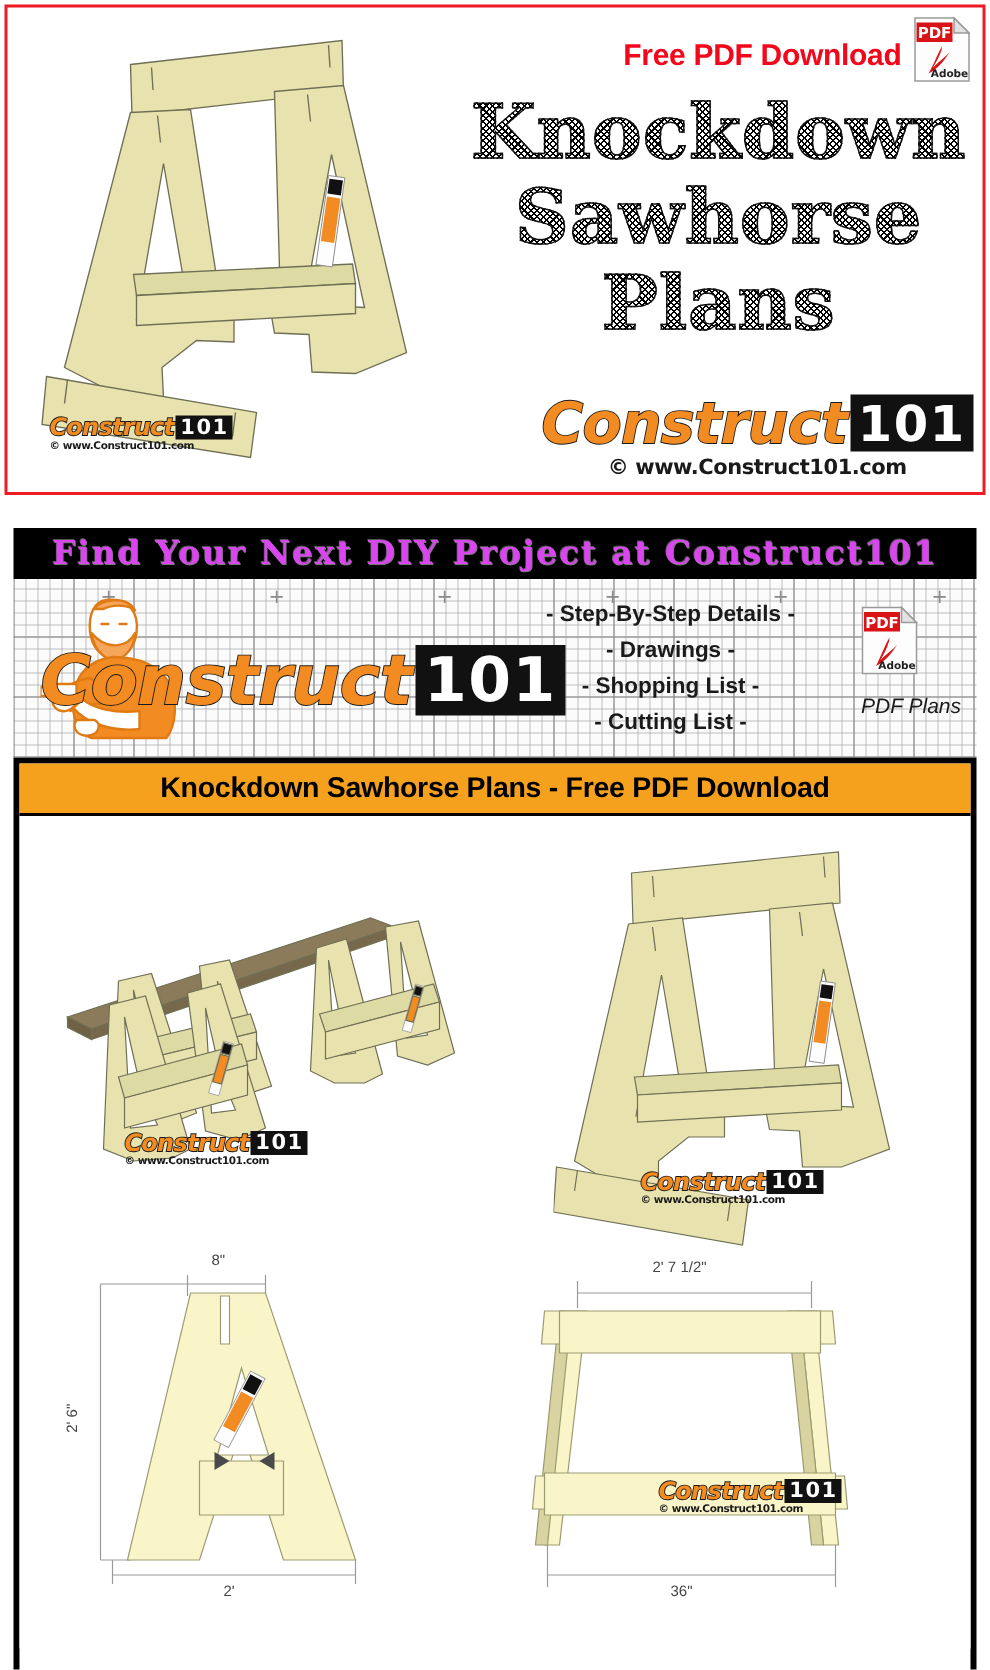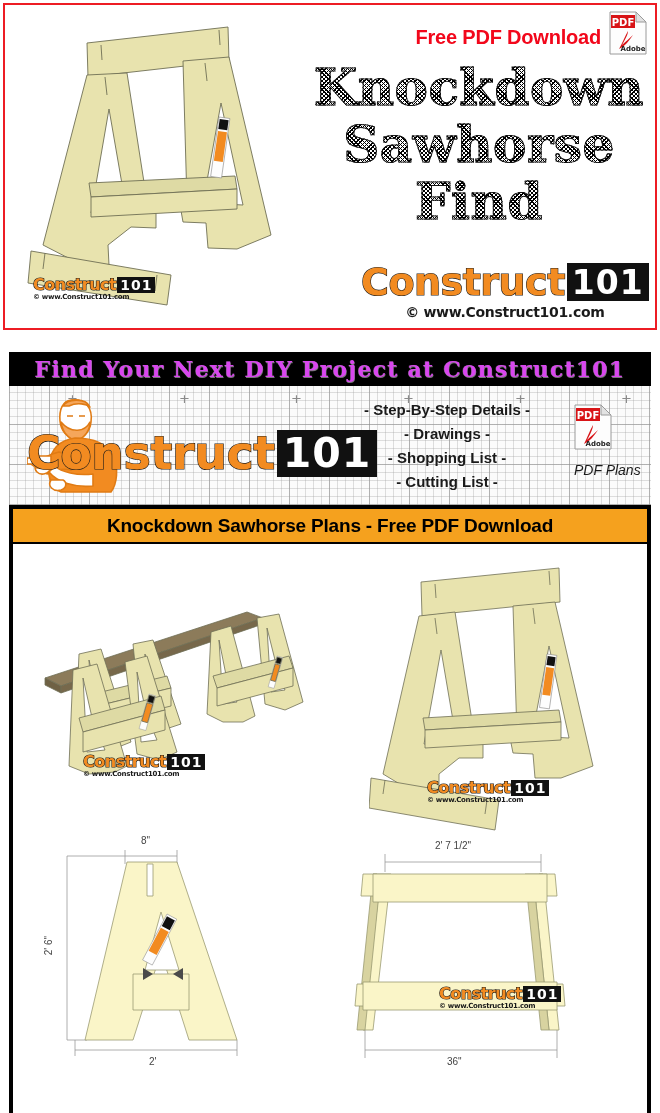--- a/index.html
+++ b/index.html
@@ -54,20 +54,21 @@
     -webkit-text-fill-color: transparent;
     text-shadow: 0 0 0 rgba(0,0,0,0);
   }
 
   
   .logo { display: inline-block; white-space: nowrap; line-height: 1; }
   .logo-row { display: flex; align-items: stretch; }
   .logo-word {
     font-family: "DejaVu Sans", sans-serif;
     font-weight: bold;
+    font-style: italic;
     color: #F28B21;
     -webkit-text-stroke: 1.2px #1a1a1a;
     paint-order: stroke fill;
     letter-spacing: -0.5px;
   }
   .logo-101 {
     background: #111; color: #fff;
     font-family: "DejaVu Sans", sans-serif;
     font-weight: bold;
     letter-spacing: 1px;
@@ -233,21 +234,21 @@
           <text x="14" y="14.5" font-family="DejaVu Sans, sans-serif" font-size="10" font-weight="bold" fill="#ffffff" text-anchor="middle">PDF</text>
           <path d="M19,20 C16,25 13,33 10,38 C16,35 20,30 24,24 C21,27 17,30 13,34 C17,27 19,23 19,20 Z" fill="#D81417"></path>
           <text x="24" y="40" font-family="DejaVu Sans, sans-serif" font-size="7" font-weight="bold" fill="#222" text-anchor="middle">Adobe</text>
         </svg>
       </span>
     </div>
 
     <div class="hero-title">
       <div class="line">Knockdown</div>
       <div class="line">Sawhorse</div>
-      <div class="line">Find</div>
+      <div class="line">Plans</div>
     </div>
 
     <div class="hero-logo logo">
       <div class="logo-row">
         <span class="logo-word">Construct</span>
         <span class="logo-101">101</span>
       </div>
       <div class="logo-url">© www.Construct101.com</div>
     </div>
 

